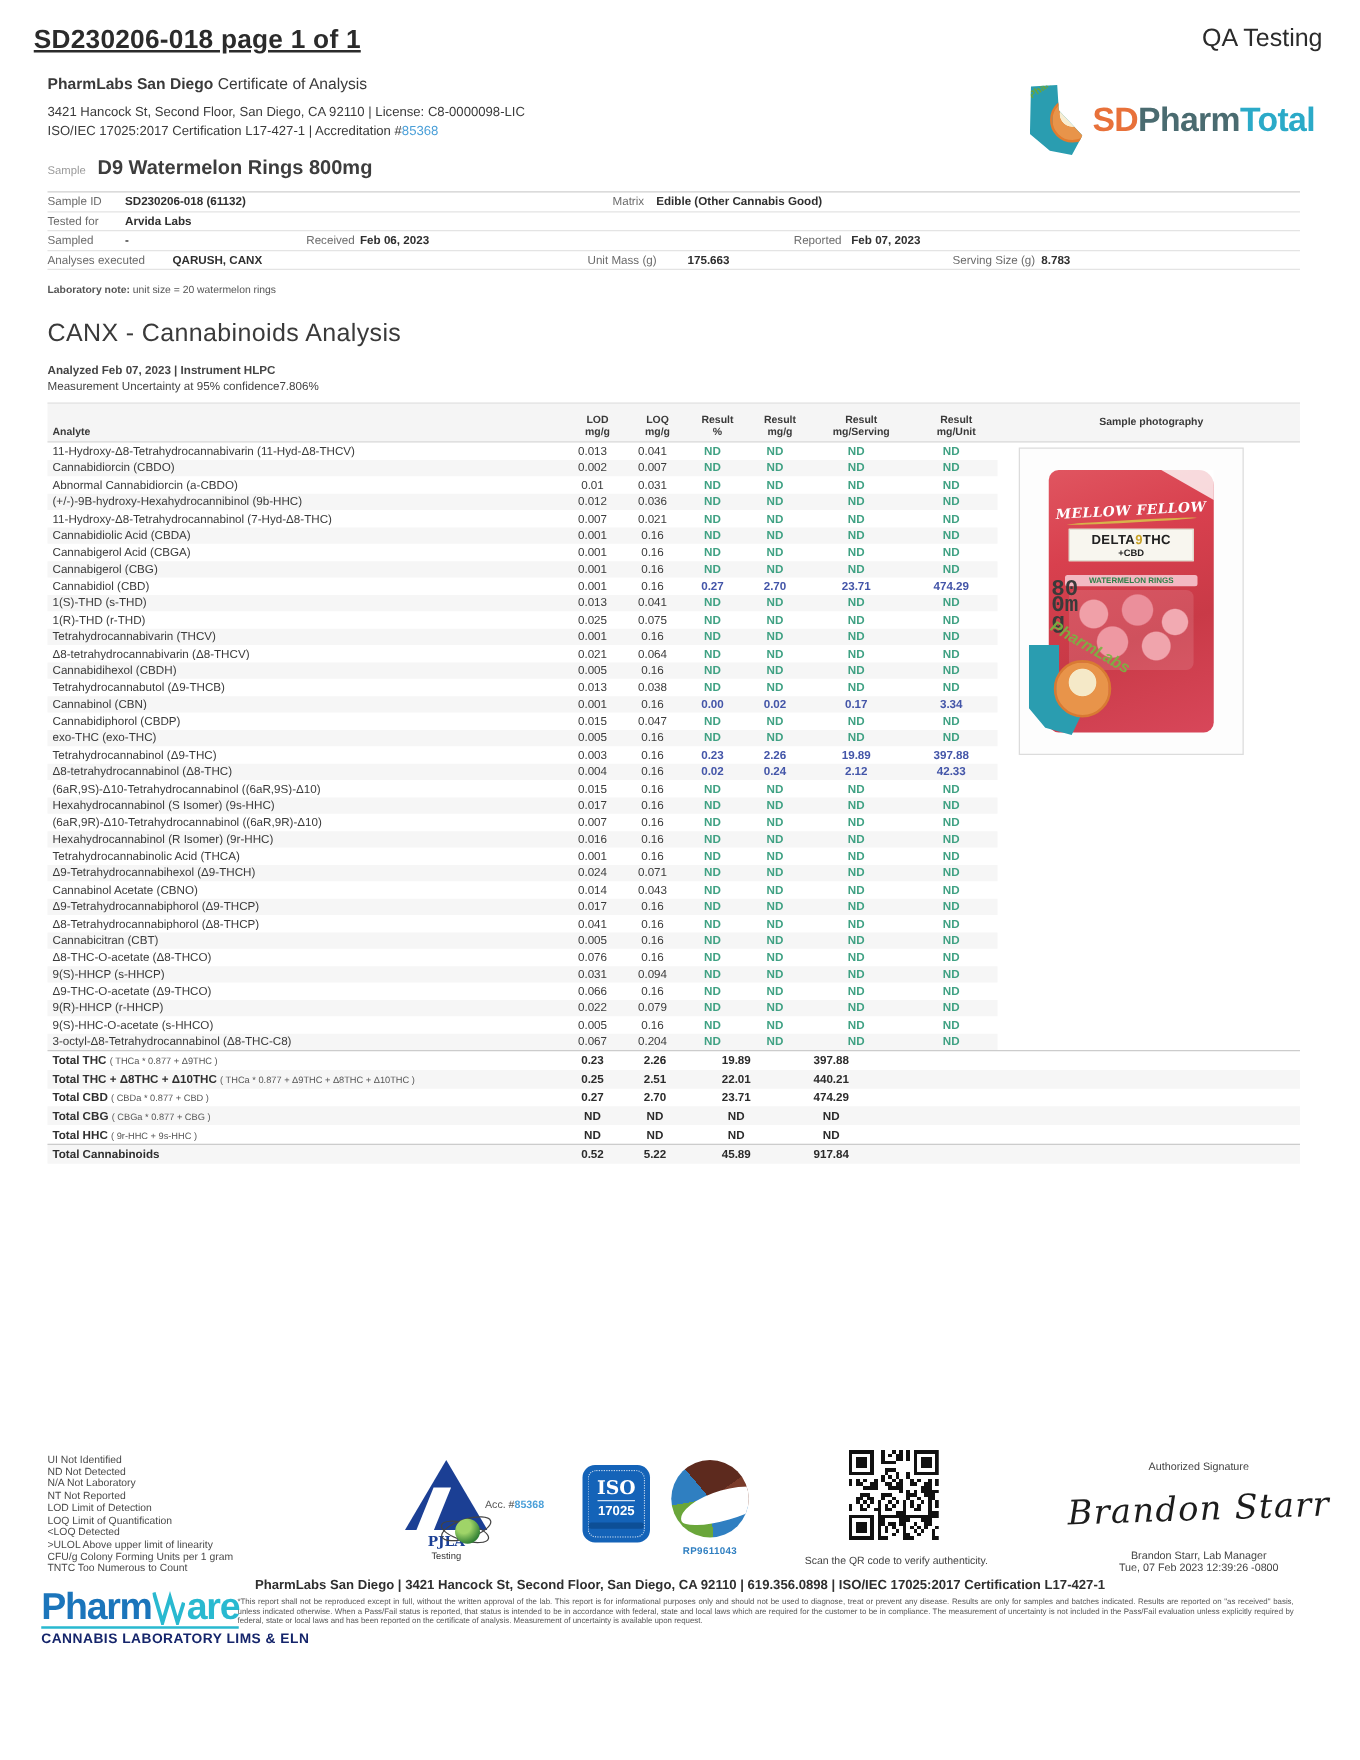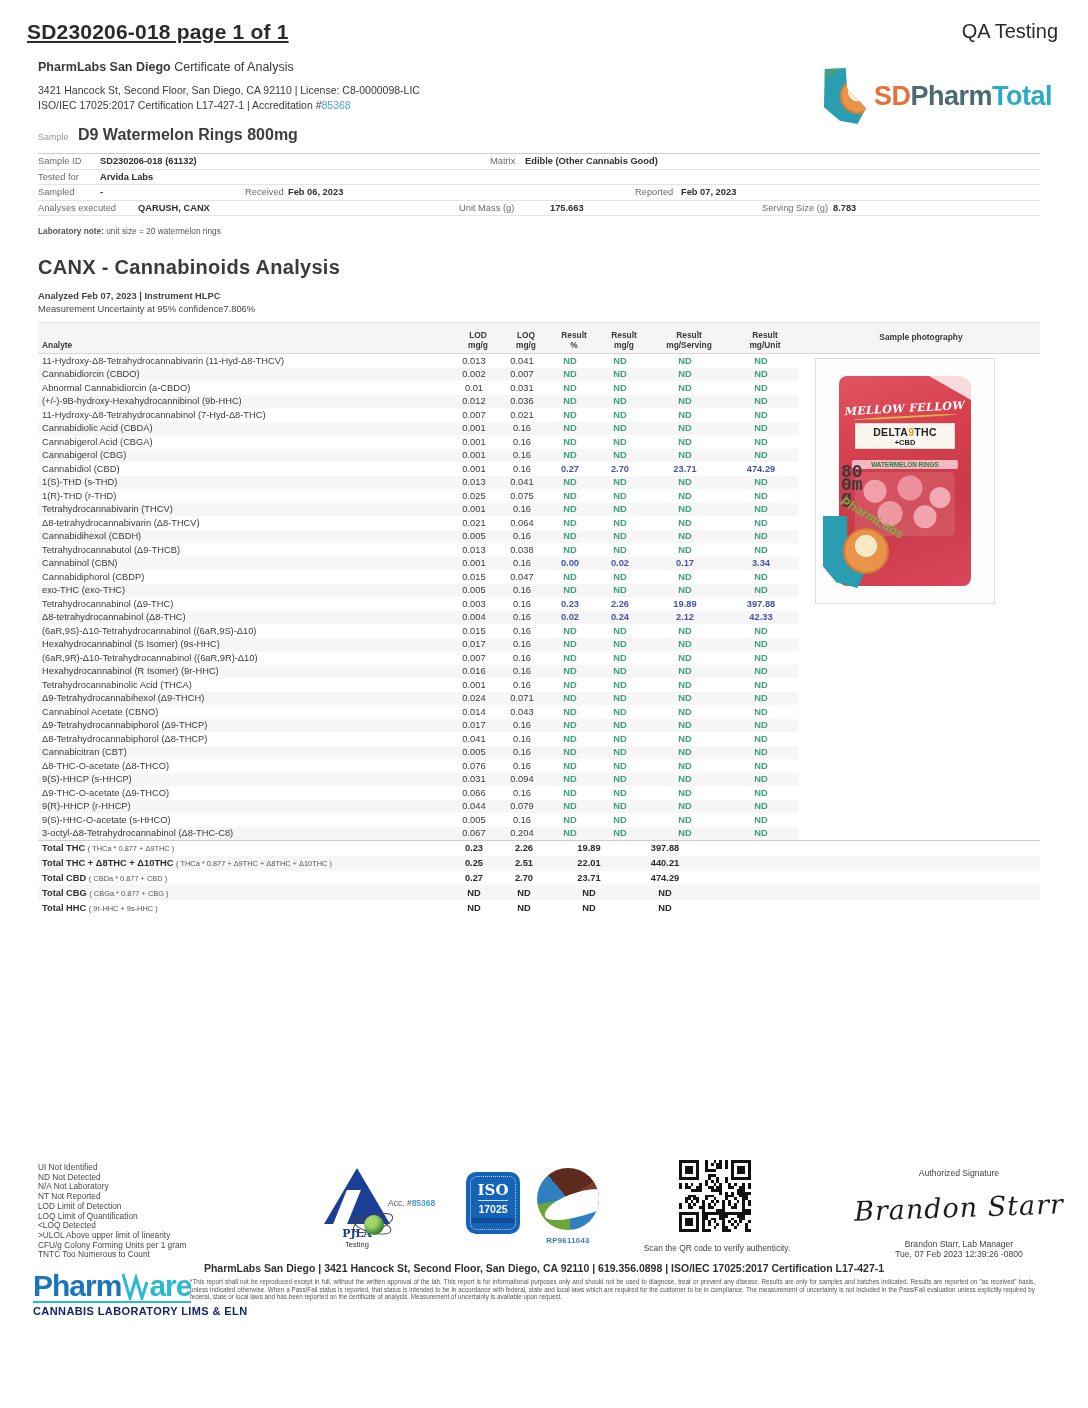--- a/index.html
+++ b/index.html
@@ -36,21 +36,21 @@
   
   .info-table{margin:9px 48px 0 38px;border-top:1px solid #cfcfcf;font-size:9.3px;}
   .irow{position:relative;height:14.5px;border-bottom:1px solid #e4e4e4;}
   .irow span{position:absolute;top:2px;white-space:nowrap;}
   .ilbl{color:#6b6b6b;}
   .ival{color:#2f2f2f;font-weight:700;}
   .note-line{margin:10px 16px 0 38px;font-size:8.3px;color:#555;}
   .note-line b{font-weight:700;}
 
   
-  .section-title{margin:20px 0 0 38px;font-size:20px;font-weight:700;color:#3a3a3a;letter-spacing:.3px;}
+  .section-title{margin:20px 0 0 38px;font-size:20px;font-weight:400;color:#3a3a3a;letter-spacing:.3px;}
   .analyzed{margin:12px 0 0 38px;font-size:9.3px;font-weight:700;color:#444;}
   .uncert{margin:3px 0 0 38px;font-size:9.3px;color:#444;}
 
   
   .analysis{position:relative;margin:8px 48px 0 38px;width:1002px;}
   .thead{display:flex;align-items:flex-end;background:#f5f5f5;border-top:1px solid #e2e2e2;
          border-bottom:1px solid #d9d9d9;padding:3px 0 3px;height:24px;}
   .hc{font-size:8.4px;font-weight:700;color:#3a3a3a;line-height:9.5px;text-align:center;}
   .hc .l2{display:block;}
   .hc.c1{text-align:left;padding-left:4px;margin-top:35px;}
@@ -221,21 +221,21 @@
       <span class="ilbl" style="left:0">Sampled</span>
       <span class="ival" style="left:62px">-</span>
       <span class="ilbl" style="left:207px">Received</span>
       <span class="ival" style="left:250px">Feb 06, 2023</span>
       <span class="ilbl" style="left:597px">Reported</span>
       <span class="ival" style="left:643px">Feb 07, 2023</span>
     </div>
     <div class="irow">
       <span class="ilbl" style="left:0">Analyses executed</span>
       <span class="ival" style="left:100px">QARUSH, CANX</span>
-      <span class="ilbl" style="left:421px">Unit Mass (g)</span>
+      <span class="ilbl" style="left:432px">Unit Mass (g)</span>
       <span class="ival" style="left:512px">175.663</span>
       <span class="ilbl" style="left:724px">Serving Size (g)</span>
       <span class="ival" style="left:795px">8.783</span>
     </div>
   </div>
   <div class="note-line">
     <b>Laboratory note:</b>
     <span>unit size = 20 watermelon rings</span>
   </div>
 
@@ -547,21 +547,21 @@
           <span class="c1">Δ9-THC-O-acetate (Δ9-THCO)</span>
           <span class="c2">0.066</span>
           <span class="c3">0.16</span>
           <span class="c4 nd">ND</span>
           <span class="c5 nd">ND</span>
           <span class="c6 nd">ND</span>
           <span class="c7 nd">ND</span>
         </div>
         <div class="arow alt">
           <span class="c1">9(R)-HHCP (r-HHCP)</span>
-          <span class="c2">0.044</span>
+          <span class="c2">0.022</span>
           <span class="c3">0.079</span>
           <span class="c4 nd">ND</span>
           <span class="c5 nd">ND</span>
           <span class="c6 nd">ND</span>
           <span class="c7 nd">ND</span>
         </div>
         <div class="arow">
           <span class="c1">9(S)-HHC-O-acetate (s-HHCO)</span>
           <span class="c2">0.005</span>
           <span class="c3">0.16</span>
@@ -608,20 +608,27 @@
           <span class="c5 tval">ND</span>
           <span class="c6 tval">ND</span>
           <span class="c7 tval">ND</span>
         </div>
         <div class="trow">
           <span class="c1"><b>Total HHC</b> <span class="formula">( 9r-HHC + 9s-HHC )</span></span>
           <span class="c4 tval">ND</span>
           <span class="c5 tval">ND</span>
           <span class="c6 tval">ND</span>
           <span class="c7 tval">ND</span>
+        </div>
+        <div class="trow alt last">
+          <span class="c1"><b>Total Cannabinoids</b> <span class="formula"></span></span>
+          <span class="c4 tval">0.52</span>
+          <span class="c5 tval">5.22</span>
+          <span class="c6 tval">45.89</span>
+          <span class="c7 tval">917.84</span>
         </div>
       </div>
 
     <div class="photo-box">
       <div class="bag">
         <div class="bag-clear"></div>
         <div class="brand">MELLOW FELLOW</div>
         <div class="dlabel">
           <div class="dl1"><span>DELTA</span><span class="dl9">9</span><span>THC</span></div>
           <div class="dcbd">+CBD</div>

